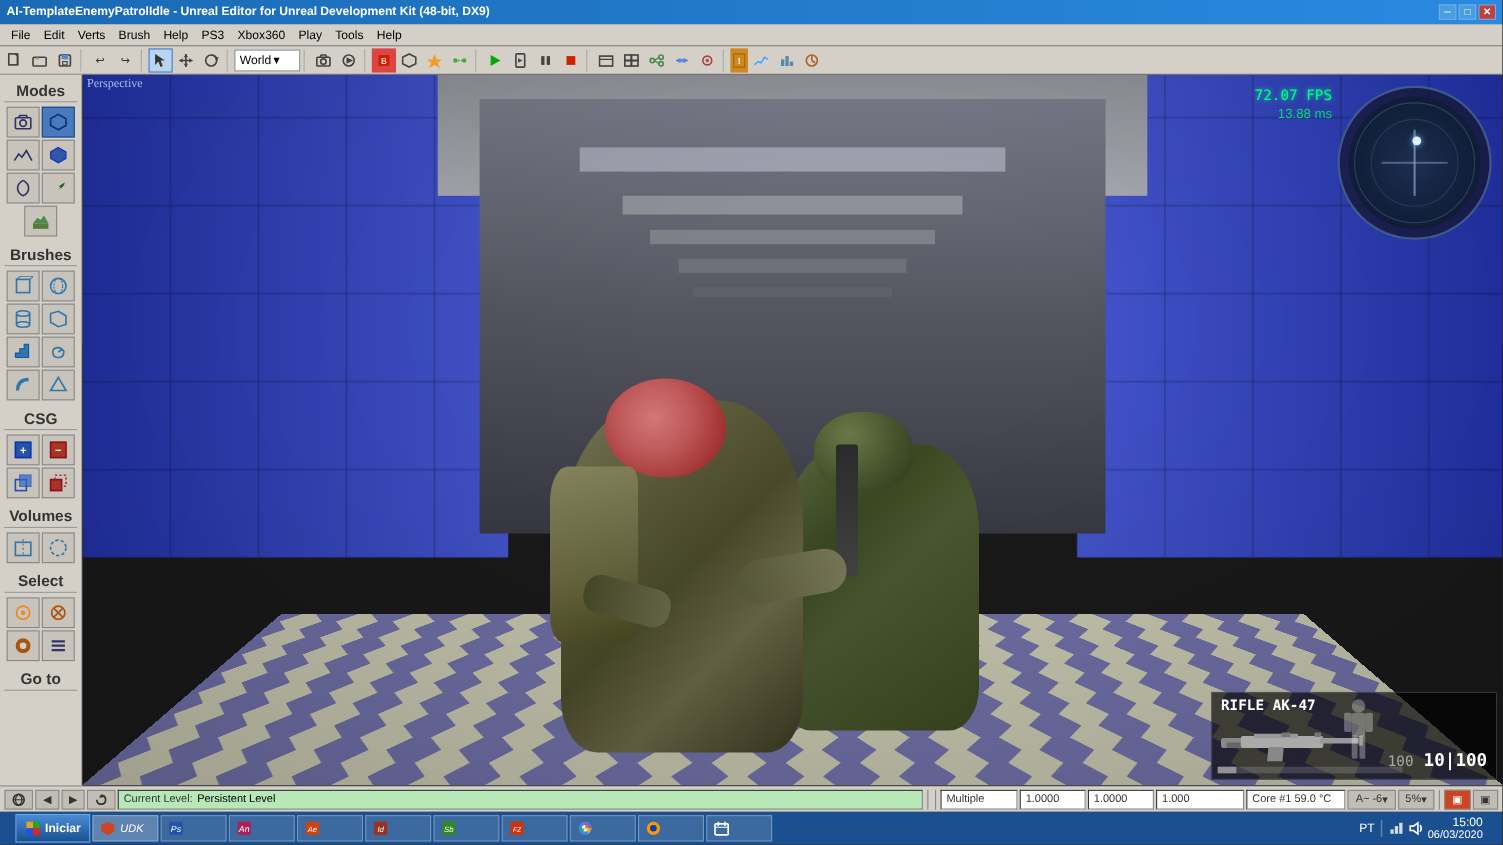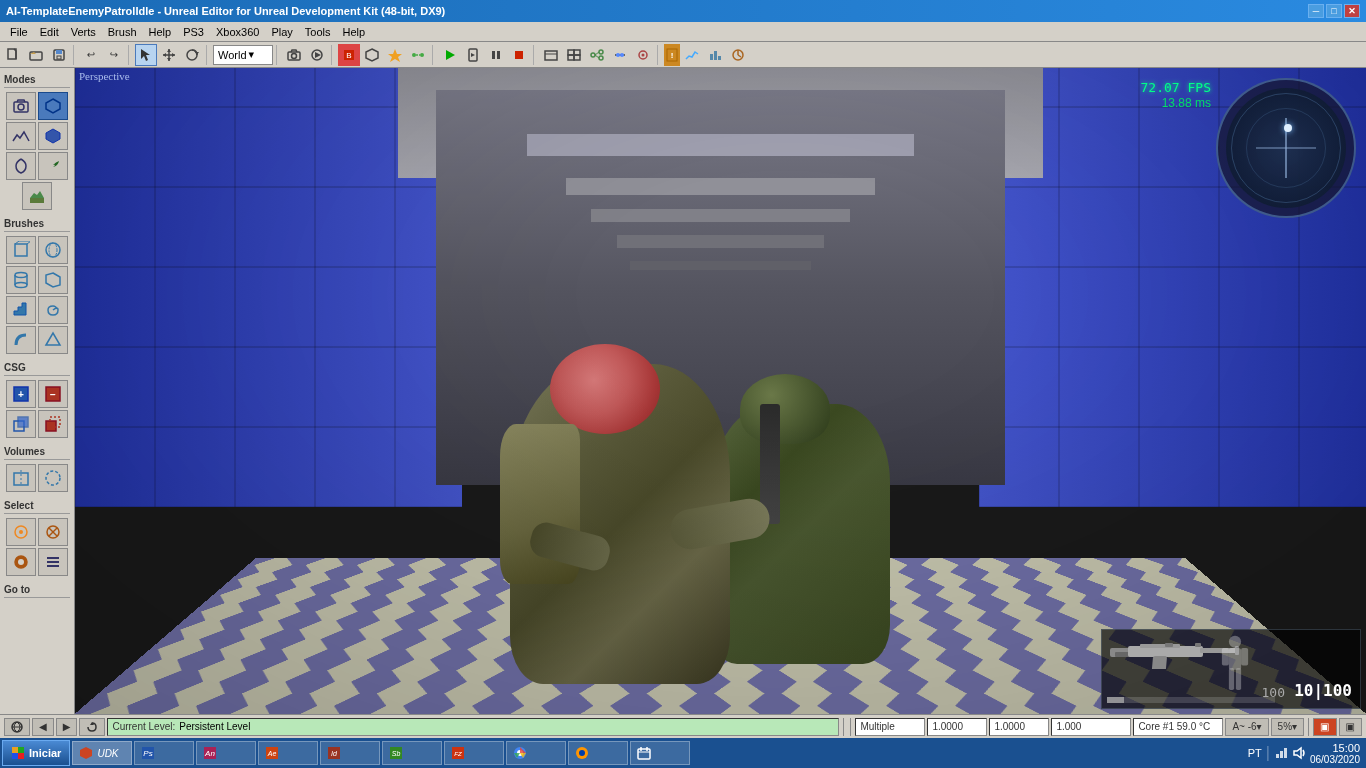--- a/index.html
+++ b/index.html
@@ -55,21 +55,21 @@
       display: flex; width: 100%; height: calc(100% - 22px - 20px - 26px - 24px - 30px);
     }
 
     
     #sidebar {
       width: 75px; background: #d4d0c8; border-right: 1px solid #888;
       display: flex; flex-direction: column; padding: 4px; gap: 2px;
       overflow-y: auto;
     }
     .sidebar-section-label {
-      font-size: 10px; font-weight: bold; color: #333; 
+      font-size: 14px; font-weight: bold; color: #333; text-align: center;
       padding: 2px 0; border-bottom: 1px solid #999; margin-bottom: 2px;
     }
     .sidebar-row {
       display: flex; gap: 2px; justify-content: center;
     }
     .sidebar-btn {
       width: 30px; height: 28px; background: #c8c4bc;
       border: 1px solid #888; display: flex; align-items: center;
       justify-content: center; cursor: pointer; font-size: 9px; color: #333;
     }
@@ -182,21 +182,21 @@
     }
     .status-info {
       flex: 1; height: 18px; background: #b8e8b8; border: 1px inset #888;
       padding: 0 4px; font-size: 10px; display: flex; align-items: center;
     }
     .status-sep { width: 1px; height: 18px; background: #888; margin: 0 2px; }
 
     
     #taskbar {
       width: 100%; height: 30px; background: #1a5090;
-      display: flex; align-items: center; padding: 0 2px; gap: 2px;
+      display: flex; align-items: center; padding: 0 14px; gap: 2px;
     }
     .taskbar-start {
       height: 26px; background: linear-gradient(180deg, #4a8ad4, #1a5090);
       border: 1px solid #6aaaf0; color: white; font-size: 11px; font-weight: bold;
       padding: 0 8px; cursor: pointer; display: flex; align-items: center; gap: 4px;
     }
     .taskbar-item {
       height: 24px; background: rgba(255,255,255,0.15); border: 1px solid rgba(255,255,255,0.3);
       color: white; font-size: 10px; padding: 0 6px; cursor: pointer;
       display: flex; align-items: center; gap: 4px; min-width: 60px; font-style: italic;
@@ -758,20 +758,21 @@
           <div class="compass-crosshair"></div>
           <div class="compass-crosshair2"></div>
           <div class="compass-dot"></div>
         </div>
       </div>
 
       <div class="fps-display" style="z-index:10;">72.07 FPS</div>
       <div class="ms-display" style="z-index:10;">13.88 ms</div>
 
       <div class="weapon-hud" style="z-index:10;">
+        <div class="weapon-name">RIFLE AK-47</div>
 
         <div style="padding: 4px 8px; display:flex; align-items:center;">
           <svg width="130" height="35" viewBox="0 0 130 35">
 
             <rect x="0" y="14" width="22" height="9" rx="2" fill="#888"></rect>
             <rect x="5" y="18" width="15" height="5" rx="1" fill="#666"></rect>
 
             <rect x="18" y="12" width="75" height="11" rx="2" fill="#aaa"></rect>
 
             <rect x="30" y="10" width="40" height="4" rx="1" fill="#999"></rect>

